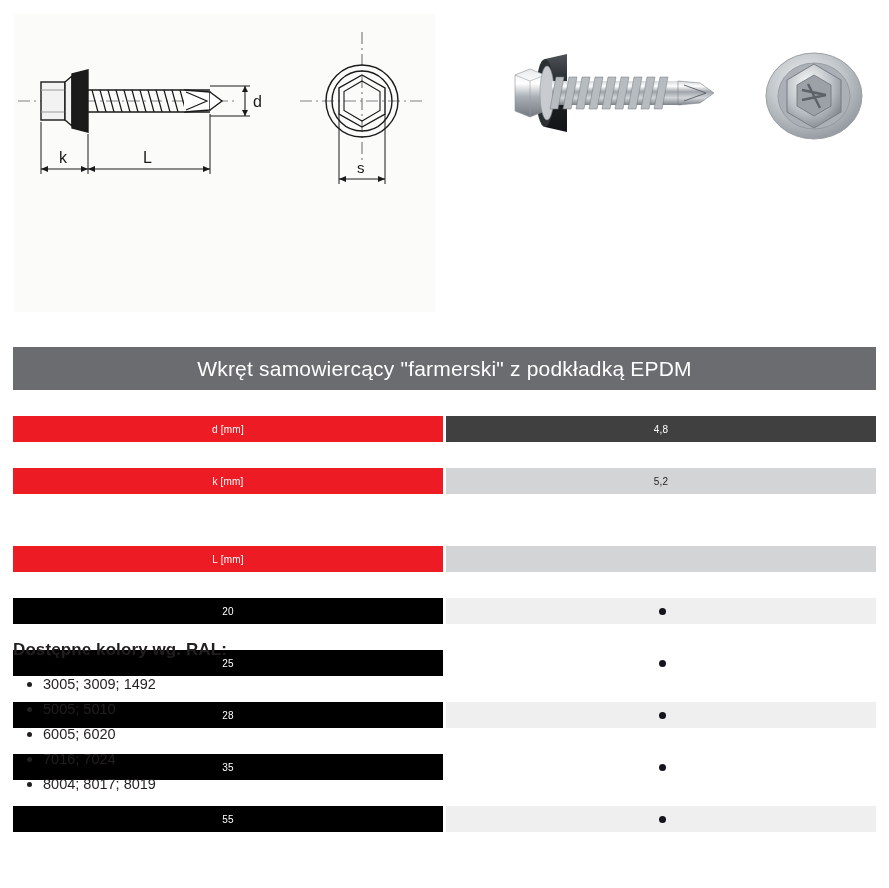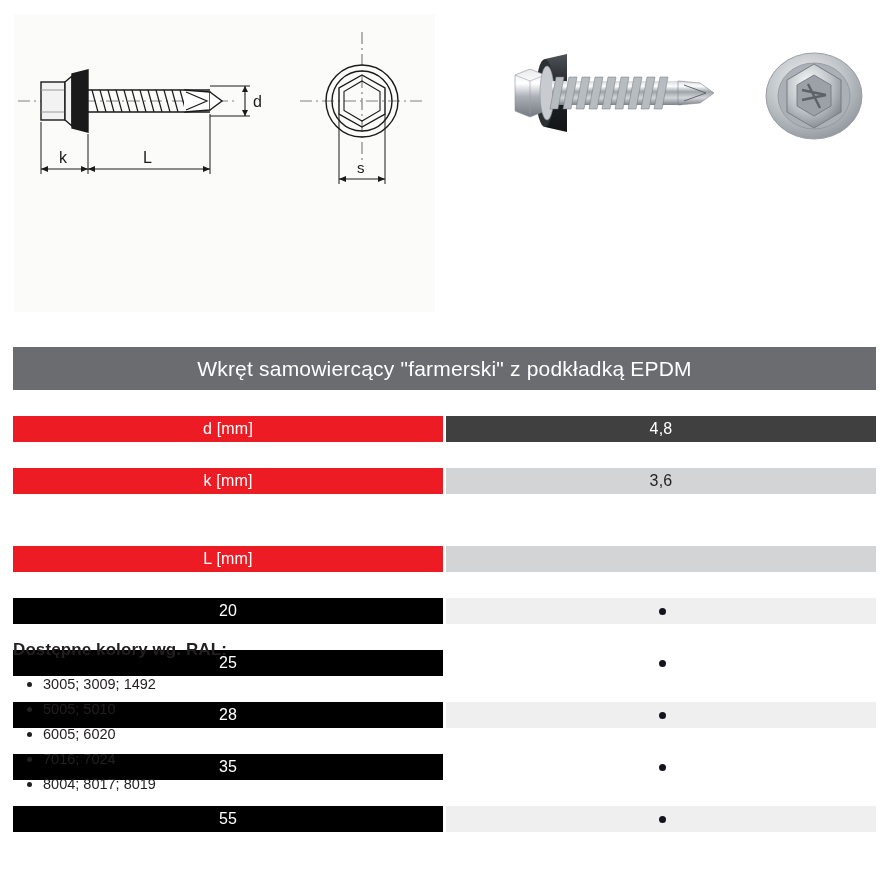--- a/index.html
+++ b/index.html
@@ -45,21 +45,21 @@
     top: 347px;
     width: 863px;
     border-collapse: separate;
     border-spacing: 0;
   }
   #spec-table td {
     padding: 0;
     height: 26px;
     vertical-align: middle;
     text-align: center;
-    font-size: 16px;
+    font-size: 10px;
     letter-spacing: .2px;
   }
   tr.spacer-row td { height: 3px; padding: 0; background: #ffffff; }
 
   .title-cell {
     background: #6a6c70;
     color: #ffffff;
     font-size: 21px !important;
     height: 43px !important;
     letter-spacing: .1px;
@@ -296,21 +296,21 @@
       <td class="gap-cell"></td>
       <td class="val-dark">4,8</td>
     </tr>
     <tr class="spacer-row">
         <td colspan="3"></td>
       </tr>
 
     <tr>
       <td class="lbl-red">k [mm]</td>
       <td class="gap-cell"></td>
-      <td class="val-gray">3,6</td>
+      <td class="val-gray">5,2</td>
     </tr>
     <tr class="spacer-row">
         <td colspan="3"></td>
       </tr>
 
     <tr class="spacer-row">
         <td colspan="3"></td>
       </tr>
 
     <tr>

